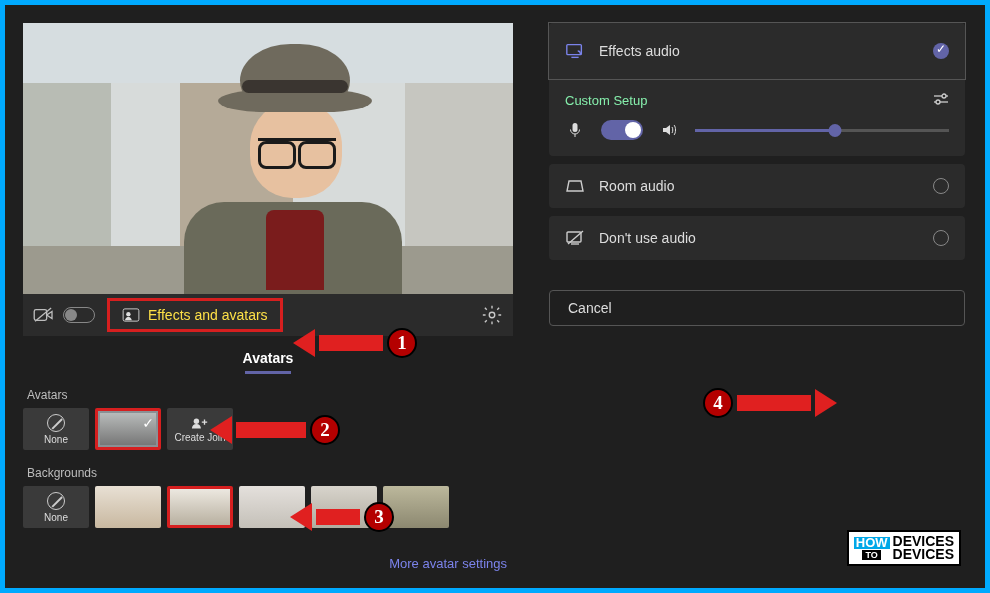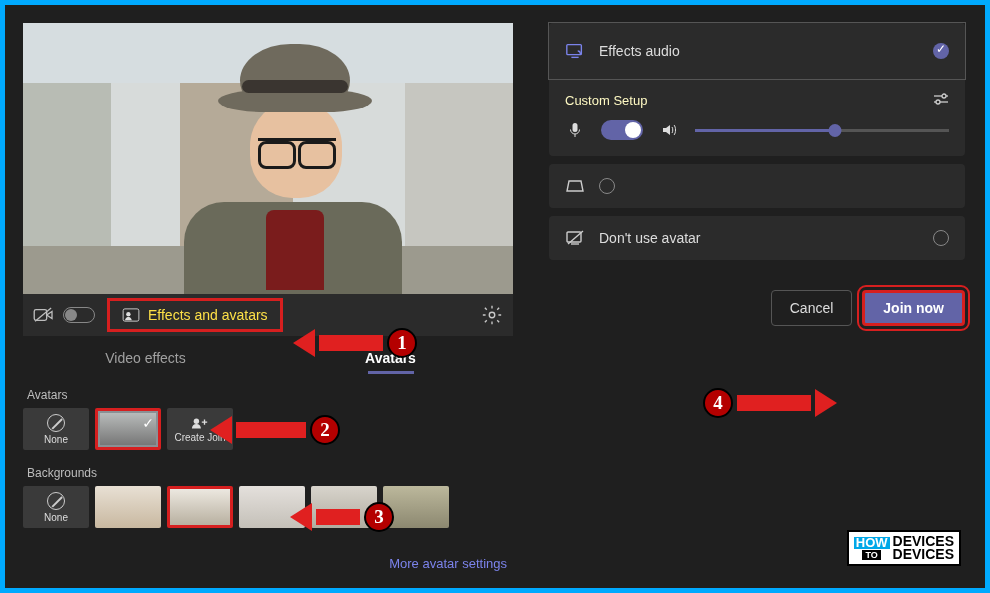--- a/index.html
+++ b/index.html
@@ -109,32 +109,32 @@
 
 .audio-card { background:#2b2b2b; border-radius:4px; margin-bottom:8px;}
 .audio-row { height:44px; display:flex; align-items:center; padding:0 16px; gap:14px; font-size:14px;}
 .audio-row.top { height:56px; }
 .audio-row.top.selected { outline:1px solid #555; }
 .audio-row .label { flex:1; color:#ddd;}
 .audio-row.dim .label { color:#888;}
 .radio { width:16px;height:16px;border:1.5px solid #888;border-radius:50%;}
 .radio.on{border:none;background:#6264a7;position:relative;}
 .radio.on::after{content:"✓";position:absolute;left:3px;top:-1px;color:#fff;font-size:12px;}
-.custom-row { font-size:13px; color:#fef9c3; padding:14px 16px 6px 16px; display:flex; align-items:center;}
+.custom-row { font-size:13px; color:#86efac; padding:14px 16px 6px 16px; display:flex; align-items:center;}
 .custom-row .sliders-icon{margin-left:auto;}
 .controls-row { display:flex; align-items:center; gap:16px; padding:6px 16px 16px 16px;}
 .mic-icon svg,.spk-icon svg{width:16px;height:16px;fill:#ddd;}
 .toggle-on{width:42px;height:20px;background:#6264a7;border-radius:20px;position:relative;}
 .toggle-on .knob{position:absolute;right:2px;top:2px;width:16px;height:16px;background:#fff;border-radius:50%;}
 .vol-slider{flex:1;display:flex;align-items:center;gap:0;}
 .vol-track{height:3px;background:#555;flex:1;position:relative;}
 .vol-fill{position:absolute;left:0;top:0;height:3px;width:55%;background:#6264a7;}
 .vol-thumb{position:absolute;left:55%;top:-5px;width:13px;height:13px;background:#6264a7;border-radius:50%;transform:translateX(-50%);}
 .ic{width:20px;display:flex;justify-content:center;}
-.footer-btns{ display:flex; justify-content:flex-end; gap:10px; margin-top:22px;}
+.footer-btns{ display:flex; justify-content:flex-end; gap:10px; margin-top:22px;flex-direction:column;}
 .btn{height:36px;border-radius:4px;font-size:14px;padding:0 18px;display:flex;align-items:center;cursor:pointer;}
 .btn-cancel{border:1px solid #555;color:#ddd;background:transparent;}
 .btn-join{background:#6264a7;color:#fff;font-weight:600;border:3px solid #d61f1f;outline:2px solid #d61f1f;outline-offset:3px;}
 
 .anno{position:absolute;display:flex;align-items:center;gap:4px;pointer-events:none;}
 .num{width:30px;height:30px;background:#b40000;border:2px solid #000;border-radius:50%;color:#fff;font-weight:bold;font-size:19px;display:flex;align-items:center;justify-content:center;font-family:Georgia,serif;}
 .arrow-l{width:0;height:0;border-top:14px solid transparent;border-bottom:14px solid transparent;border-right:22px solid #e02020;}
 .arrow-r{width:0;height:0;border-top:14px solid transparent;border-bottom:14px solid transparent;border-left:22px solid #e02020;}
 .shaft{height:16px;background:#e02020;}
 .watermark{position:absolute;right:24px;bottom:22px;background:#fff;border:2px solid #000;padding:3px 5px;display:flex;align-items:center;gap:3px;font-weight:bold;}
@@ -188,21 +188,20 @@
       </div>
       <div class="gear-btn">
         <svg viewBox="0 0 24 24">
             <circle cx="12" cy="12" r="3"></circle>
             <path d="M12 2v3M12 19v3M4.2 4.2l2.1 2.1M17.7 17.7l2.1 2.1M2 12h3M19 12h3M4.2 19.8l2.1-2.1M17.7 6.3l2.1-2.1"></path>
           </svg>
       </div>
     </div>
 
     <div class="tabs">
-      <div class="tab">Video effects</div>
       <div class="tab active">Avatars</div>
     </div>
 
     <div class="section-label">Avatars</div>
     <div class="thumb-row">
       <div class="thumb">
         <div class="circ-slash"></div>
         <span>None</span>
       </div>
       <div class="thumb avatar-sel">
@@ -296,41 +295,41 @@
     </div>
 
 
     <div class="audio-card">
       <div class="audio-row">
         <span class="ic">
           <svg width="18" height="14" viewBox="0 0 18 14" fill="none" stroke="#ccc" stroke-width="1.4">
               <path d="M3 2h12l2 10H1z"></path>
             </svg>
         </span>
+        <span class="label">Room audio</span>
         <span class="radio"></span>
       </div>
     </div>
 
     <div class="audio-card">
       <div class="audio-row">
         <span class="ic">
           <svg width="20" height="16" viewBox="0 0 20 16" fill="none" stroke="#ccc" stroke-width="1.4">
               <rect x="2" y="2" width="14" height="10" rx="1"></rect>
               <path d="M6 14h8"></path>
               <line x1="3" y1="14" x2="18" y2="1"></line>
             </svg>
         </span>
-        <span class="label">Don't use avatar</span>
+        <span class="label">Don't use audio</span>
         <span class="radio"></span>
       </div>
     </div>
 
     <div class="footer-btns">
       <div class="btn btn-cancel">Cancel</div>
-      <div class="btn btn-join">Join now</div>
     </div>
   </div>
 
   <div class="anno" style="left:288px;top:323px;">
     <div class="arrow-l"></div>
       <div class="shaft" style="width:64px"></div>
     <div class="num">1</div>
   </div>
   <div class="anno" style="left:205px;top:410px;">
     <div class="arrow-l"></div>

